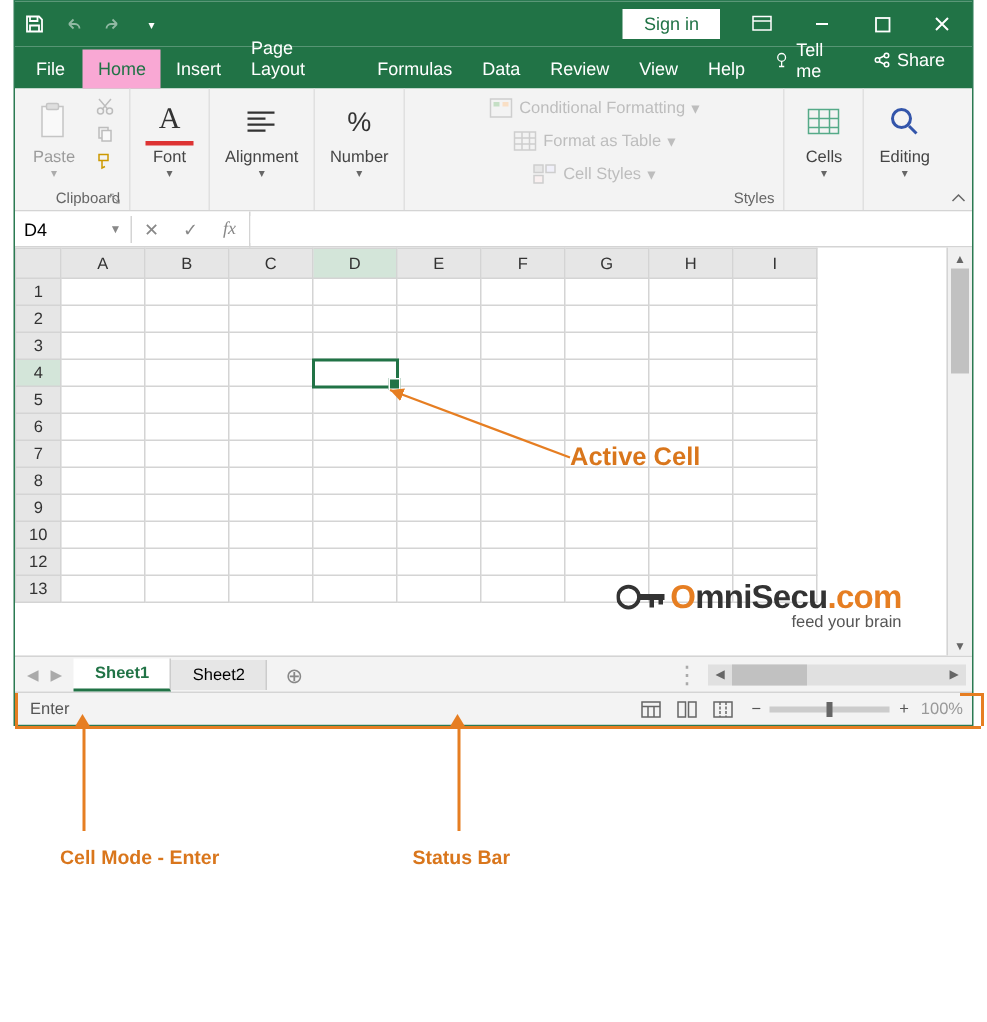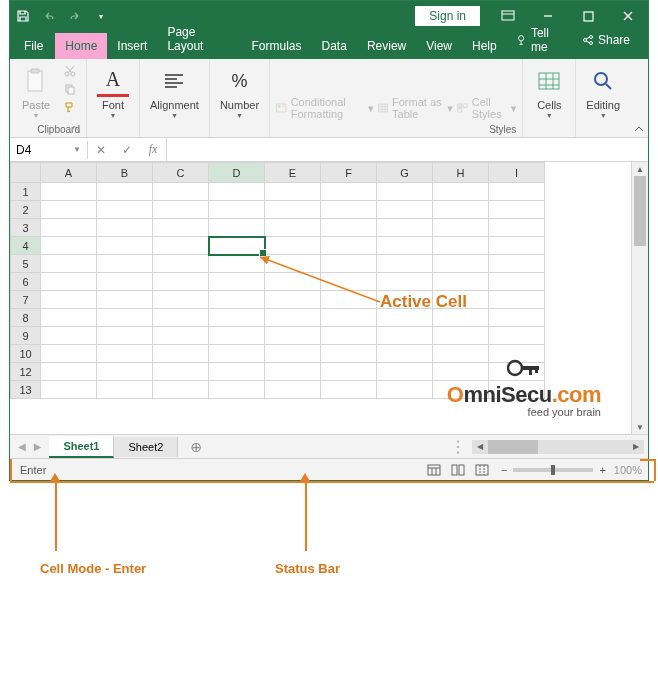--- a/index.html
+++ b/index.html
@@ -240,21 +240,21 @@
         <div class="rbtn large">
           <div class="ico" style="font-size:18px;color:#333;">%</div>
           <span>Number</span>
             <span class="caret">▾</span>
         </div>
       </div>
       <div class="group-label"></div>
     </div>
 
     <div class="group" style="flex:1;">
-      <div class="group-body" style="flex-direction:row;align-items:flex-end;width:100%;">
+      <div class="group-body" style="flex-direction:column;align-items:center;width:100%;">
         <div class="styles-item disabled">
           <svg width="16" height="14" viewBox="0 0 16 14">
               <rect x="1" y="1" width="14" height="12" fill="none" stroke="#aaa"></rect>
               <rect x="3" y="3" width="4" height="3" fill="#9c9"></rect>
               <rect x="9" y="3" width="4" height="3" fill="#fc9"></rect>
             </svg>
           <span>Conditional Formatting</span> 
             <span class="caret">▾</span>
         </div>
         <div class="styles-item disabled">
@@ -496,21 +496,21 @@
         <defs>
             <marker id="ah1" markerWidth="8" markerHeight="8" refX="6" refY="3" orient="auto">
               <path d="M0 0L6 3L0 6z" fill="#e67e22"></path>
             </marker>
           </defs>
         <line x1="130" y1="50" x2="10" y2="5" stroke="#e67e22" stroke-width="1.5" marker-end="url(#ah1)"></line>
       </svg>
       <div class="annotation" style="left:370px;top:130px;">Active Cell</div>
 
       <div class="watermark">
-        <div style="display:flex;align-items:center;gap:2px;flex-direction:column;">
+        <div style="display:flex;align-items:center;gap:2px;">
           <svg width="34" height="24" viewBox="0 0 34 24">
               <circle cx="8" cy="12" r="7" fill="none" stroke="#333" stroke-width="2.5"></circle>
               <rect x="14" y="10" width="18" height="4" fill="#333"></rect>
               <rect x="22" y="10" width="3" height="9" fill="#333"></rect>
               <rect x="28" y="10" width="3" height="7" fill="#333"></rect>
             </svg>
           <div class="wm-main"><span class="orange">O</span><span>mniSecu</span><span class="orange">.com</span></div>
         </div>
         <div class="wm-sub">feed your brain</div>
       </div>

